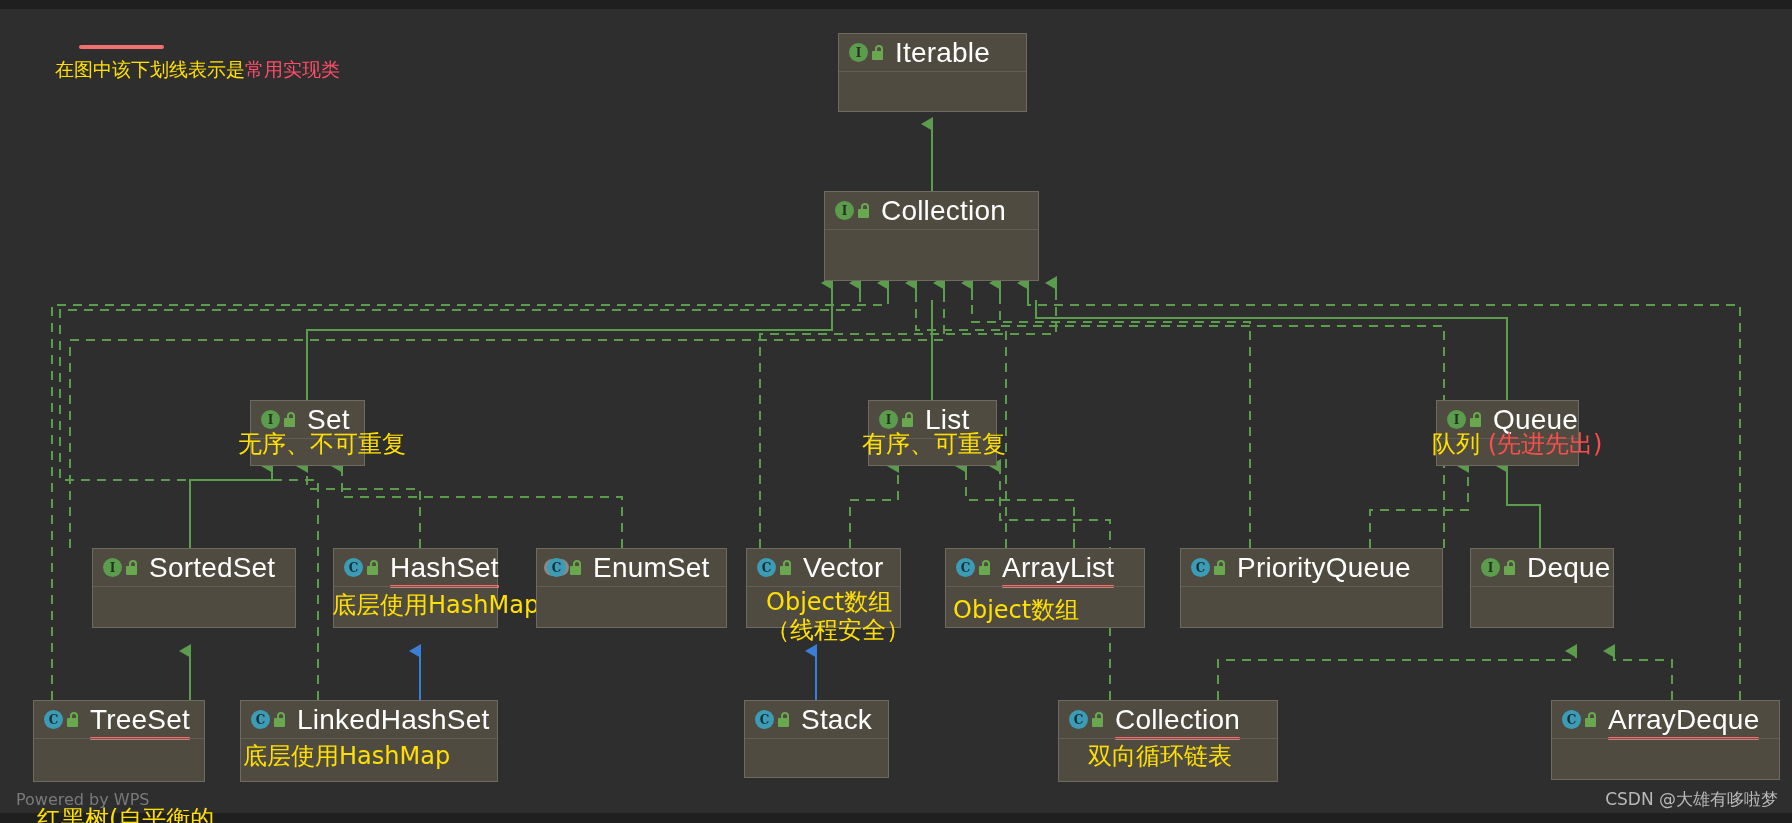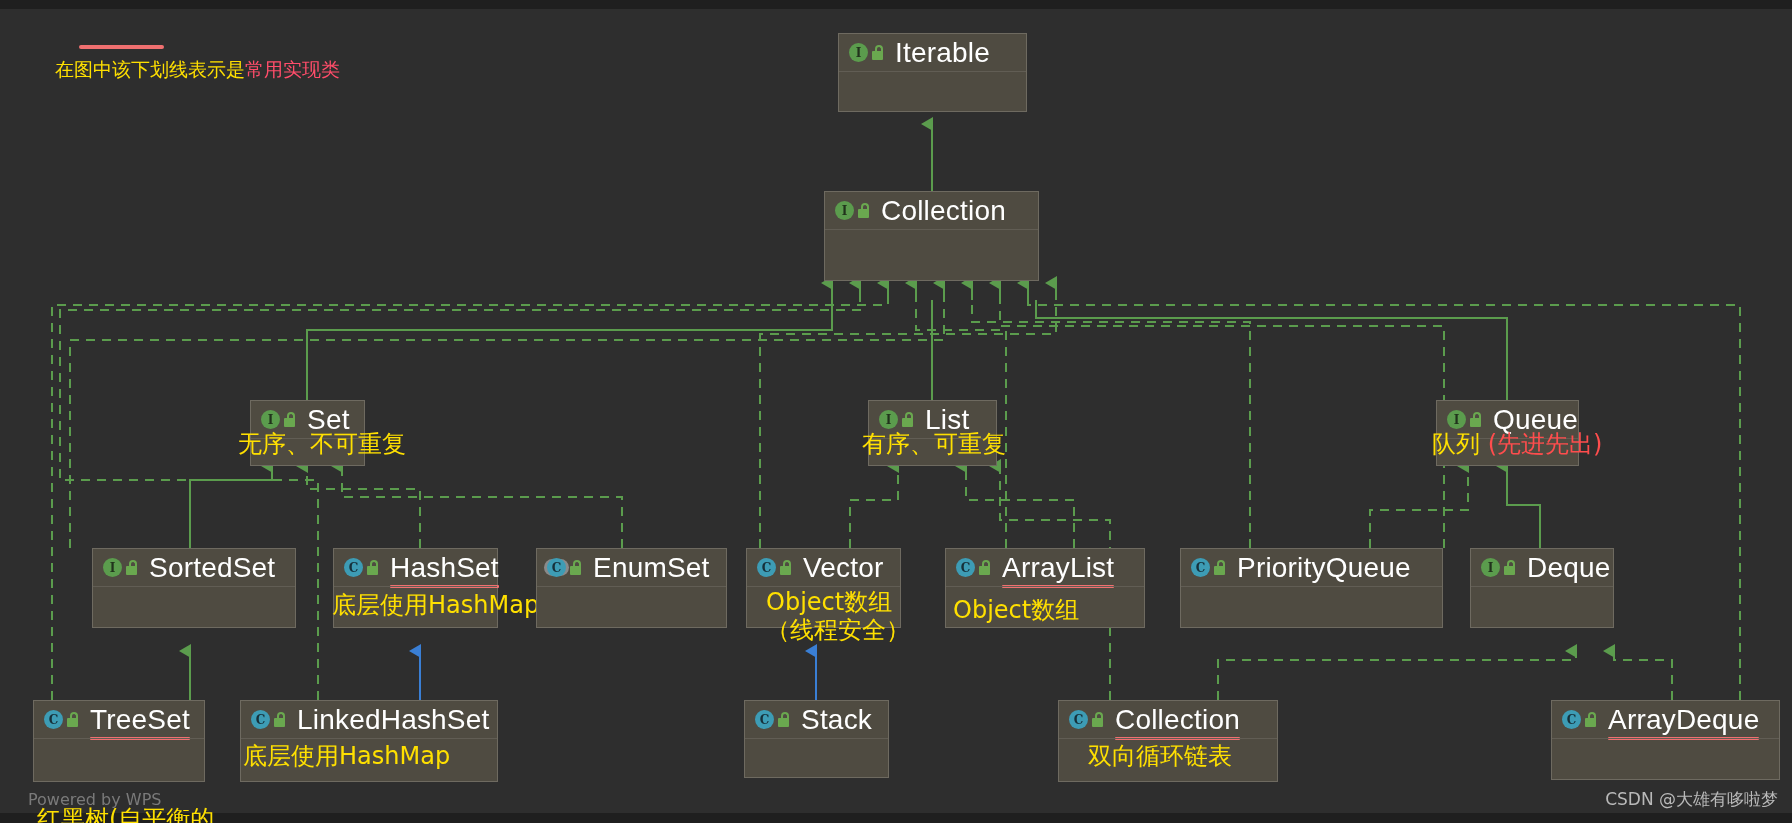--- a/index.html
+++ b/index.html
@@ -141,21 +141,21 @@
     font-family: "DejaVu Sans", sans-serif;
   }
   #legend-text .red { color: #ff4d6a; }
 
   .watermark {
     position: absolute;
     color: #8d8d8d;
     white-space: nowrap;
     font-family: "DejaVu Sans", sans-serif;
   }
-  #wm-left { left: 28px; bottom: 14px; font-size: 16px; color: #7a7a7a; }
+  #wm-left { left: 16px; bottom: 14px; font-size: 16px; color: #7a7a7a; }
   #wm-right { right: 14px; bottom: 12px; font-size: 17px; color: #b9b9b9; text-align: right; }
 </style>
 </head>
 <body>
 
 <div id="canvas">
 
   <div class="strip top"></div>
   <div class="strip bottom"></div>
 

